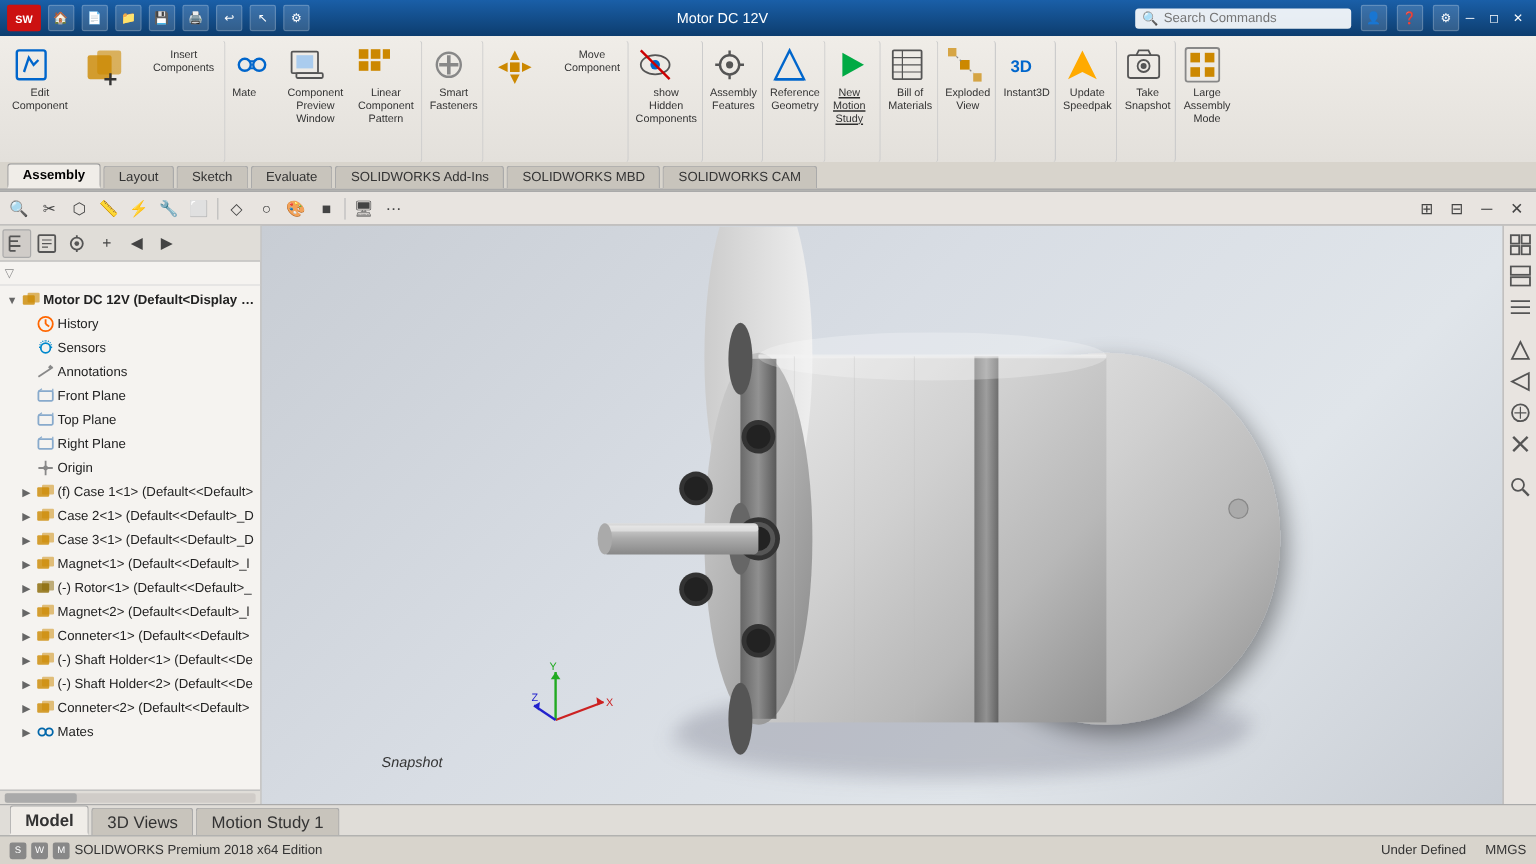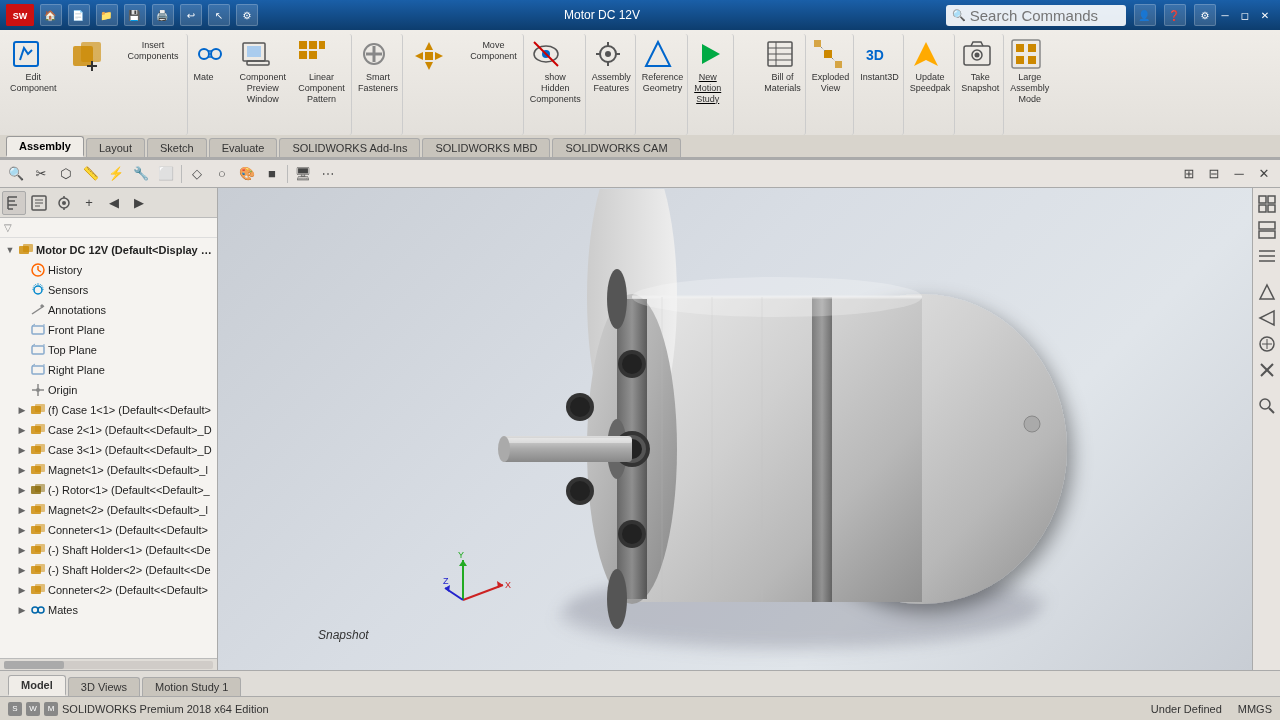--- a/index.html
+++ b/index.html
@@ -13,21 +13,21 @@
       align-items: center;
       justify-content: space-between;
       padding: 0 6px;
       color: white;
     }
     #titlebar-left { display: flex; align-items: center; gap: 6px; }
     #titlebar-logo { width: 28px; height: 22px; background: #cc1111; border-radius: 2px; display: flex; align-items: center; justify-content: center; font-weight: bold; font-size: 9px; color: white; }
     .titlebar-btn { width: 22px; height: 22px; background: rgba(255,255,255,0.15); border: 1px solid rgba(255,255,255,0.2); border-radius: 2px; display: flex; align-items: center; justify-content: center; cursor: pointer; font-size: 10px; color: white; }
     #titlebar-title { flex: 1; text-align: center; font-size: 12px; font-weight: 500; }
     #titlebar-search { display: flex; align-items: center; background: rgba(255,255,255,0.9); border-radius: 3px; padding: 2px 6px; gap: 4px; width: 180px; }
-    #titlebar-search input { border: none; outline: none; font-size: 15px; width: 140px; background: transparent; }
+    #titlebar-search input { border: none; outline: none; font-size: 11px; width: 140px; background: transparent; }
     #titlebar-controls { display: flex; gap: 2px; align-items: center; }
     .win-ctrl { width: 18px; height: 16px; display: flex; align-items: center; justify-content: center; font-size: 10px; color: white; cursor: pointer; }
 
     
     #ribbon {
       background: linear-gradient(to bottom, #f0ede8, #e0ddd8);
       border-bottom: 1px solid #aaa;
     }
     #ribbon-toolbar {
       height: 105px;
@@ -298,21 +298,21 @@
     #bottom-tabs {
       height: 26px;
       background: #e0ddd8;
       border-top: 1px solid #aaa;
       display: flex;
       align-items: flex-end;
       padding: 0 8px;
     }
     .bottom-tab {
       padding: 3px 12px;
-      font-size: 11px;
+      font-size: 14px;
       cursor: pointer;
       border: 1px solid #aaa;
       border-bottom: none;
       border-radius: 3px 3px 0 0;
       background: #c8c4bc;
       color: #333;
       margin-right: 2px;
       margin-top: 33px;
     }
     .bottom-tab.active {
@@ -496,21 +496,21 @@
 
       <div class="ribbon-item" style="border-right:1px solid #ccc;text-decoration:underline;">
         <div class="ribbon-item-icon">
           <svg width="32" height="32" viewBox="0 0 32 32">
             <polygon points="8,6 26,16 8,26" fill="#00aa44"></polygon>
           </svg>
         </div>
         <div class="ribbon-item-label">New<br>Motion<br>Study</div>
       </div>
 
-      <div class="ribbon-item" style="border-right:1px solid #ccc;margin-left:24px;">
+      <div class="ribbon-item" style="border-right:1px solid #ccc;">
         <div class="ribbon-item-icon">
           <svg width="32" height="32" viewBox="0 0 32 32">
             <rect x="4" y="4" width="24" height="24" rx="1" fill="none" stroke="#555" stroke-width="1.5"></rect>
             <line x1="4" y1="10" x2="28" y2="10" stroke="#555" stroke-width="1"></line>
             <line x1="4" y1="16" x2="28" y2="16" stroke="#555" stroke-width="1"></line>
             <line x1="4" y1="22" x2="28" y2="22" stroke="#555" stroke-width="1"></line>
             <line x1="12" y1="4" x2="12" y2="28" stroke="#555" stroke-width="1"></line>
           </svg>
         </div>
         <div class="ribbon-item-label">Bill of<br>Materials</div>

